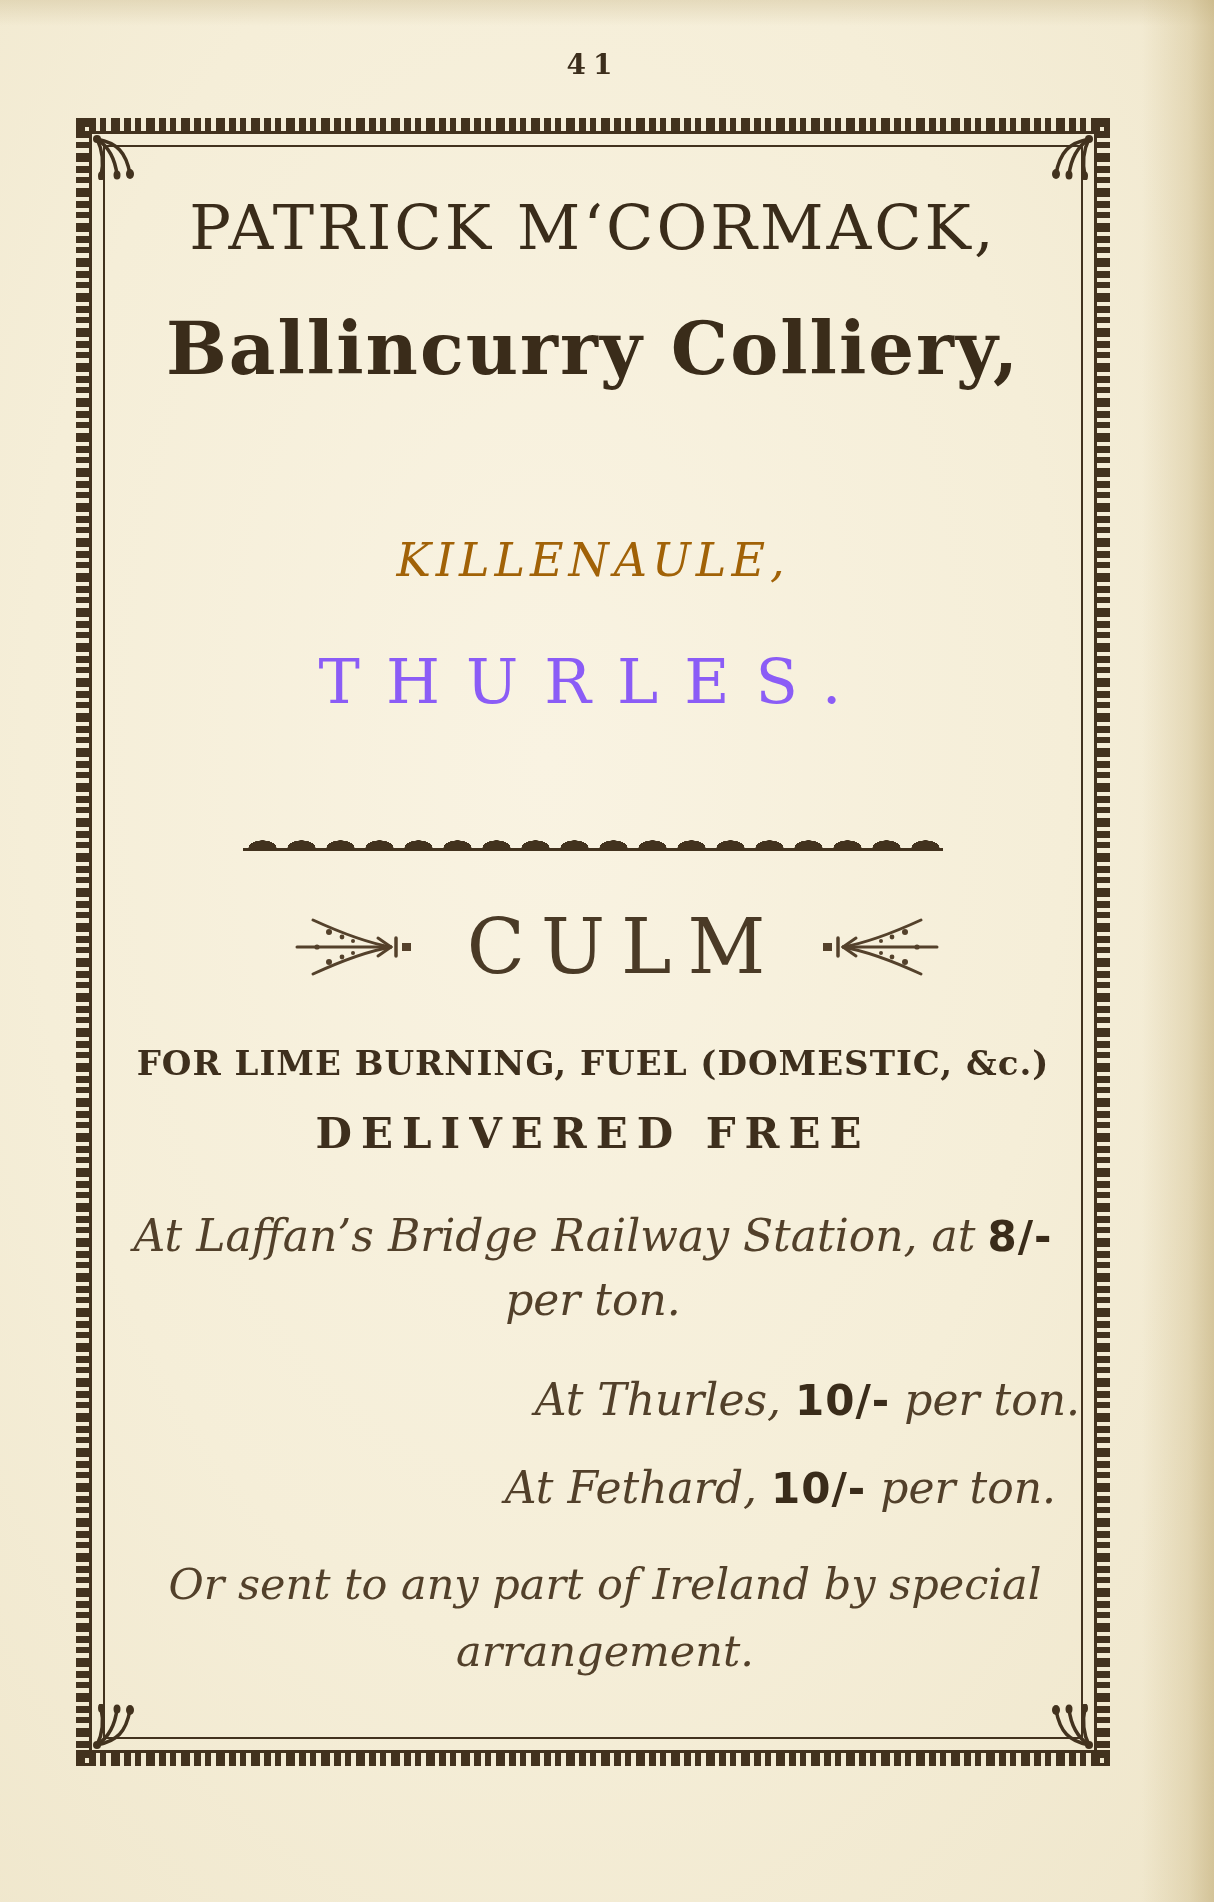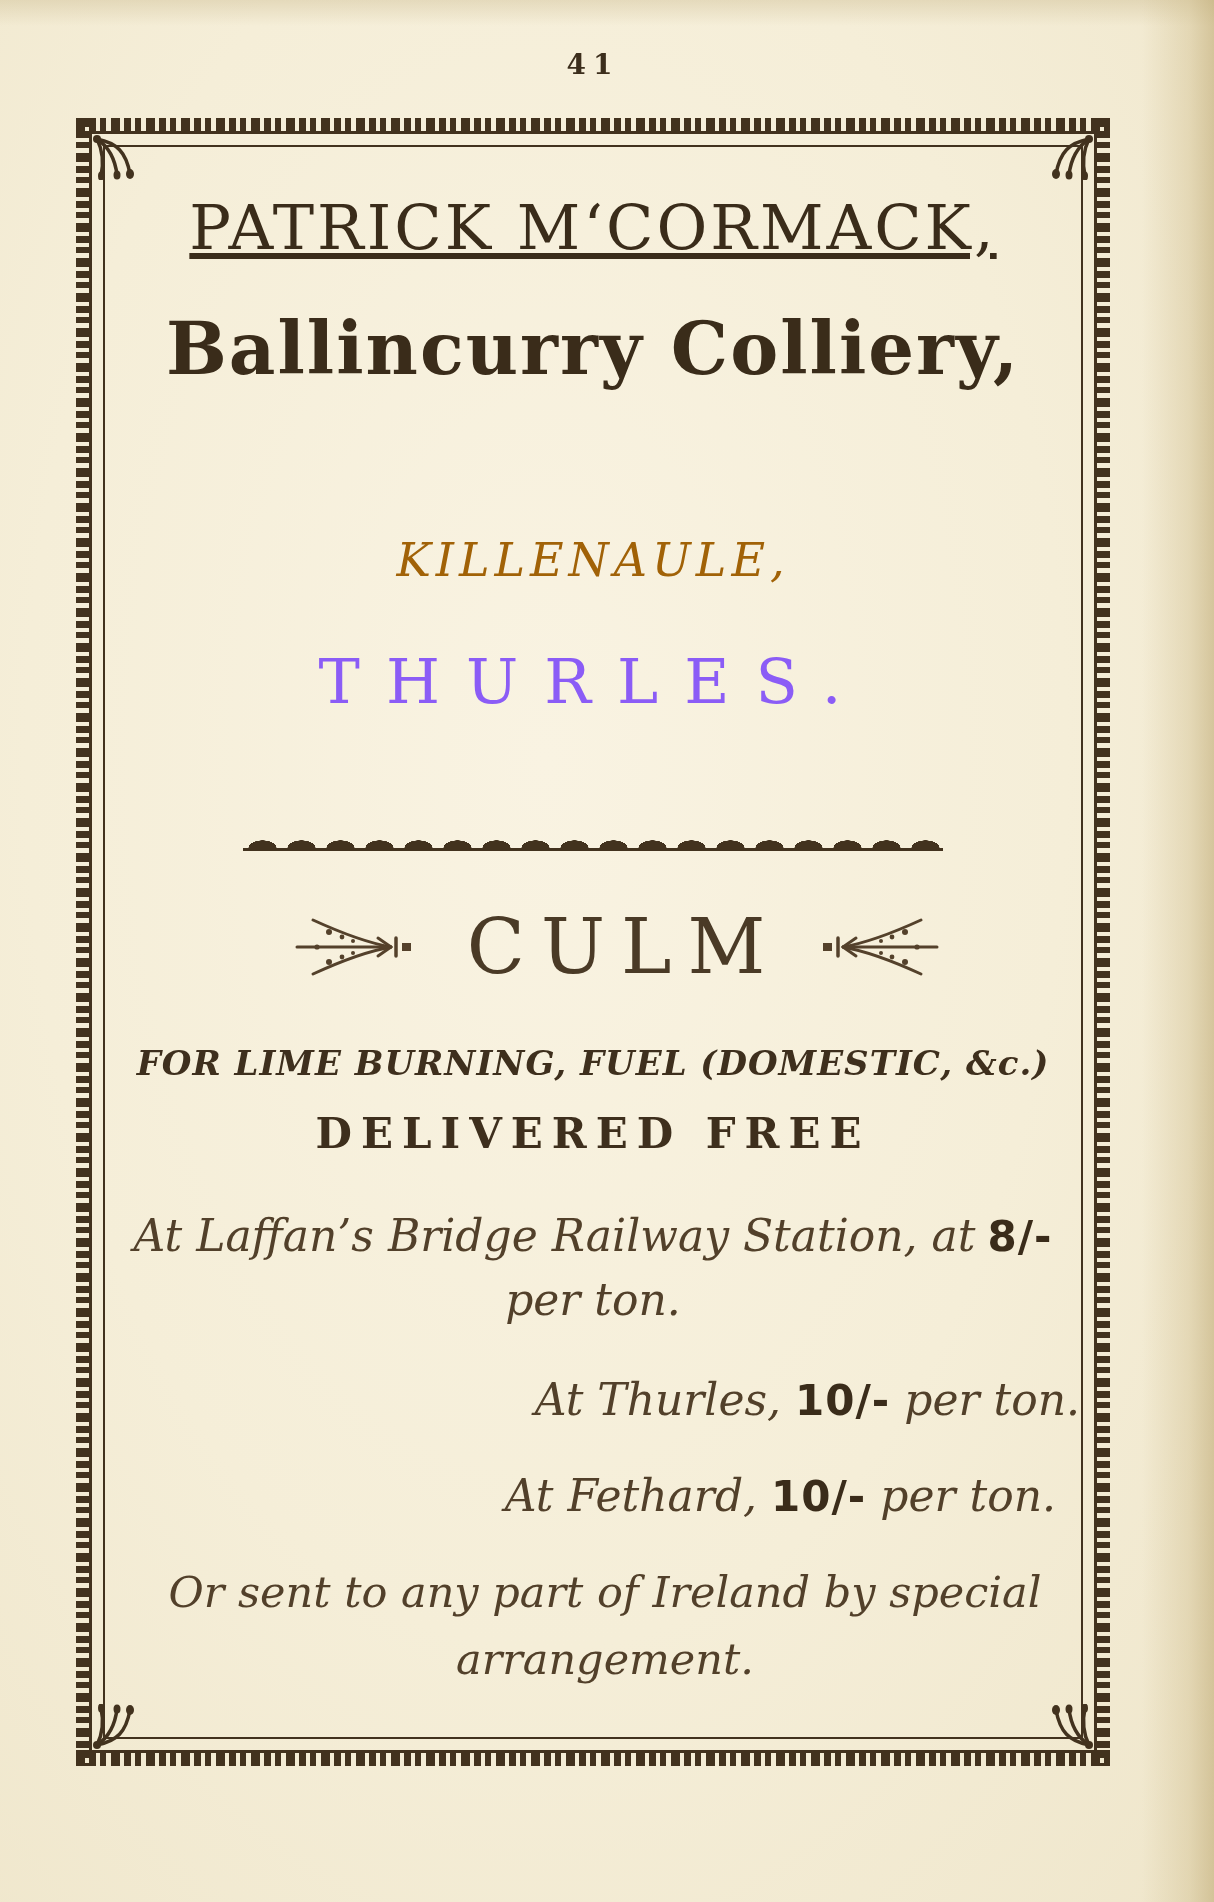--- a/index.html
+++ b/index.html
@@ -63,21 +63,21 @@
   .corner.tr{right:16px;top:16px;transform:scaleX(-1);}
   .corner.bl{left:16px;bottom:16px;transform:scaleY(-1);}
   .corner.br{right:16px;bottom:16px;transform:scale(-1,-1);}
   
   .content{
     position:absolute;left:30px;top:30px;right:30px;bottom:30px;
     text-align:center;padding-top:46px;
   }
   .advertiser{
     font-size:62px;line-height:1.1;letter-spacing:3px;
-    color:#3a2c1a;font-weight:normal;text-decoration:underline;
+    color:#3a2c1a;font-weight:normal;
   }
   .colliery{
     margin-top:46px;font-size:72px;line-height:1.15;font-weight:bold;
     letter-spacing:2px;color:#3a2c1a;
   }
   .locality{
     margin-top:142px;font-size:46px;font-style:italic;letter-spacing:5px;
     color:#a16207;
   }
   .town{
@@ -93,36 +93,36 @@
     margin-top:58px;display:flex;align-items:center;justify-content:center;gap:34px;margin-left:48px;
   }
   .culm{
     font-size:76px;letter-spacing:16px;color:#4a3a26;line-height:1;
     padding-left:14px;
   }
   .culm-arrow{width:128px;height:66px;stroke:var(--ink-soft);fill:none;}
   .culm-arrow .dot{fill:var(--ink-soft);stroke:none;}
   .culm-arrow.flip{transform:scaleX(-1);}
   .uses{
-    margin-top:58px;font-size:34px;font-weight:bold;letter-spacing:1px;color:#3e2f1d;font-style:italic;
+    margin-top:58px;font-size:34px;font-weight:bold;letter-spacing:1px;color:#3e2f1d;
   }
   .delivered{
     margin-top:26px;font-size:42px;font-weight:bold;letter-spacing:9px;color:#3e2f1d;
   }
   .price{
     font-style:italic;font-size:44px;color:#52402a;line-height:1.45;
   }
   .price .amt{
     font-style:normal;font-family:"DejaVu Sans","Liberation Sans",sans-serif;
     font-weight:bold;letter-spacing:1px;color:#3a2c1a;font-size:42px;
   }
   .price-laffans{margin-top:46px;}
   .price-laffans .amt{margin-left:12px;}
   .price-thurles{margin-top:36px;text-align:right;padding-left:24px;}
-  .price-fethard{margin-top:32px;text-align:right;padding-right:24px;}
+  .price-fethard{margin-top:24px;text-align:right;padding-right:24px;}
   .price .gap{display:inline-block;width:14px;}
   .closing{
     margin-top:32px;font-style:italic;font-size:43px;color:#52402a;line-height:1.55;padding-left:24px;
   }
 </style>
 </head>
 <body>
 
 <div class="page-edge-top"></div>
 <div class="page-edge-right"></div>

